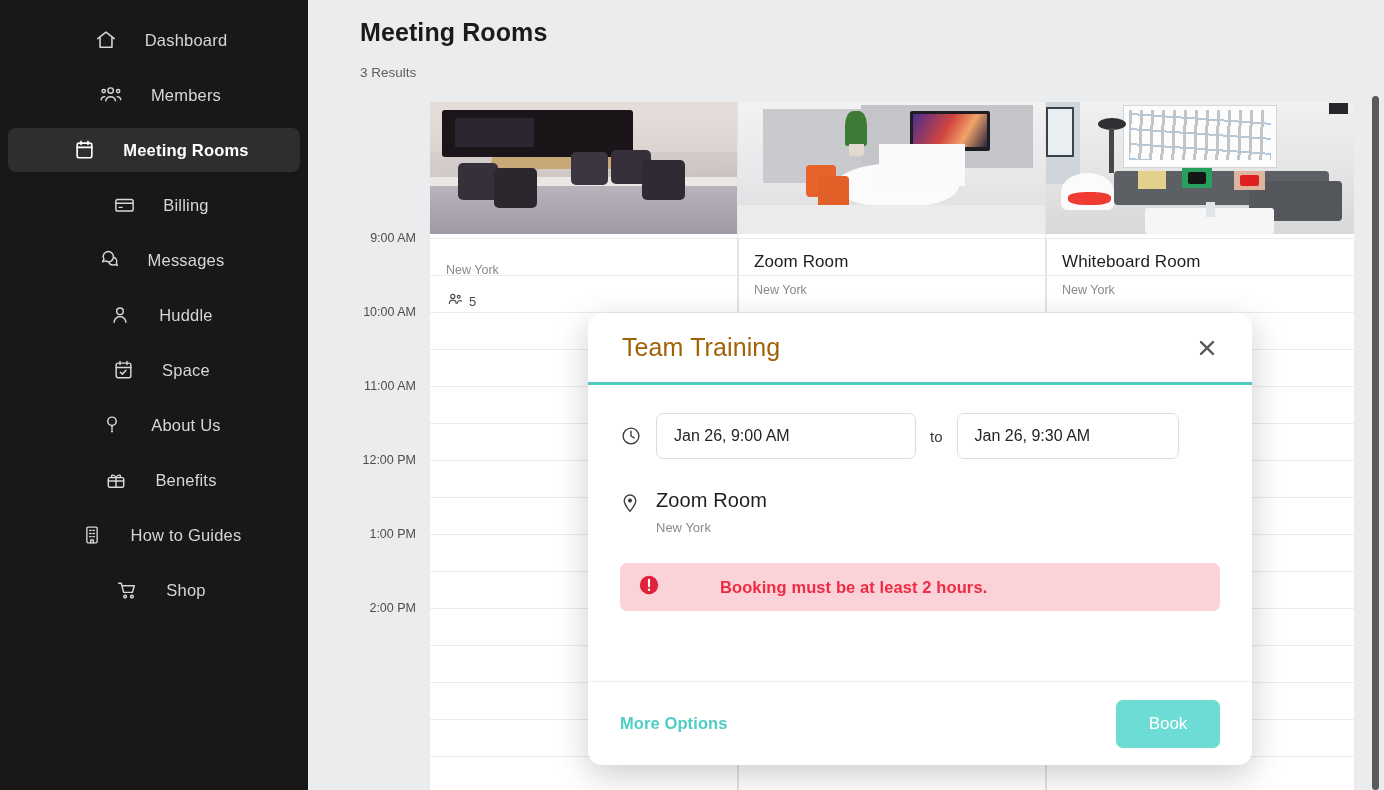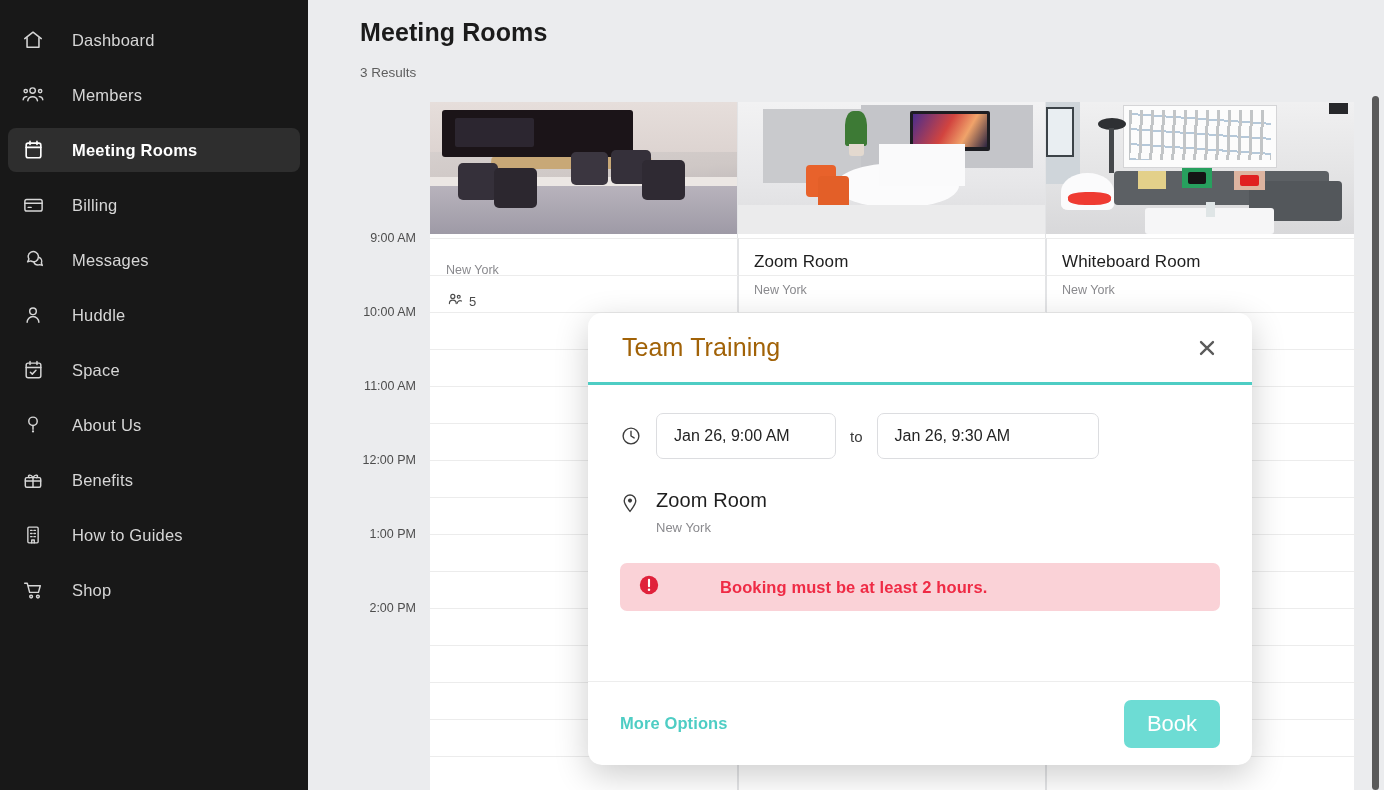--- a/index.html
+++ b/index.html
@@ -18,20 +18,21 @@
     background: #181818;
   }
   .nav-item {
     position: relative;
     display: flex; align-items: center;
     height: 44px;
     margin: 0 8px;
     padding-left: 8px;
     border-radius: 8px;
     cursor: pointer;
+    justify-content: center;
   }
   .nav-item .nav-ico {
     width: 34px; height: 28px;
     display: flex; align-items: center; justify-content: center;
     flex: 0 0 34px;
   }
   .nav-item .nav-ico svg { display: block; }
   .nav-label {
     font-size: 16.5px;
     color: #d6d6d6;
@@ -160,21 +161,21 @@
   .time-field {
     height: 46px;
     border: 1px solid #dcdde0;
     border-radius: 7px;
     display: flex; align-items: center;
     padding: 0 17px;
     font-size: 16px; color: #232323;
     background: #fff;
     cursor: text;
   }
-  #start-field { width: 180px; }
+  #start-field { width: 260px; }
   #end-field  { width: 222px; text-align: right; }
   .to-word { font-size: 15px; color: #3a3a3a; margin: 0 14px; }
 
   .loc-row { display: flex; margin-top: 30px; }
   .loc-name { font-size: 20px; color: #1e1e1e; letter-spacing: .1px; }
   .loc-sub  { font-size: 13px; color: #8a8a8e; margin-top: 8px; }
 
   #error-banner {
     margin-top: 28px;
     height: 48px;
@@ -195,24 +196,24 @@
     height: 84px;
     border-top: 1px solid #ededed;
     display: flex; align-items: center; justify-content: space-between;
     padding: 0 32px;
   }
   #more-options {
     font-size: 16.5px; color: #4ecdc4; font-weight: bold;
     cursor: pointer; letter-spacing: .1px;
   }
   #book-btn {
-    width: 96px; height: 48px;
+    width: 104px; height: 48px;
     background: #6ddcd4;
     border: none; border-radius: 7px;
-    color: #ffffff; font-size: 22px;
+    color: #ffffff; font-size: 17px;
     font-family: "Liberation Sans", sans-serif;
     cursor: pointer;
   }
 
   
   .ph { position: absolute; }
 </style>
 </head>
 <body>
 

